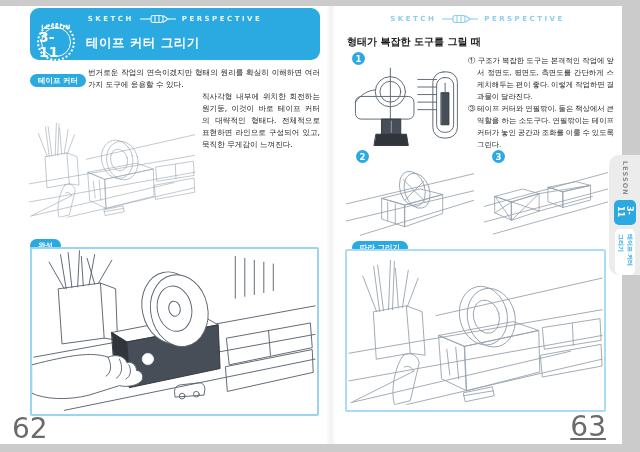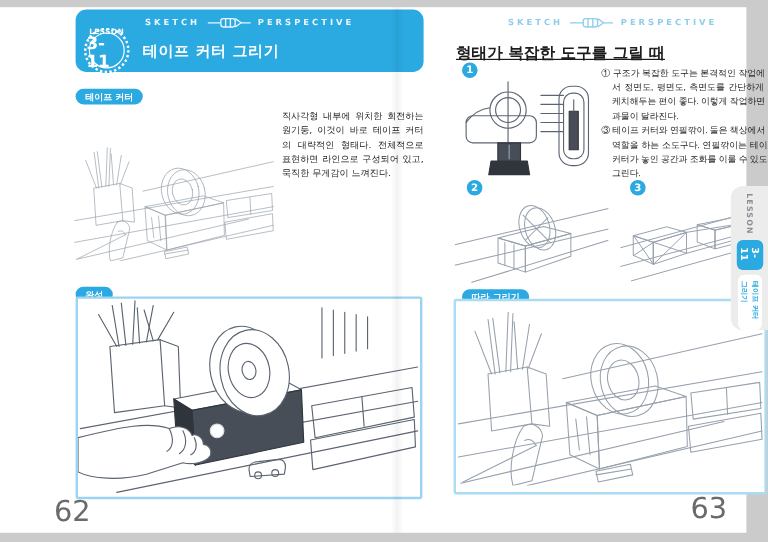--- a/index.html
+++ b/index.html
@@ -1,44 +1,44 @@
 <!DOCTYPE html>
 <html><head>
 <meta charset="utf-8">
 <style>
   html,body{margin:0;padding:0;}
   body{font-family:"DejaVu Sans","Liberation Sans",sans-serif;}
   #canvas{position:relative;width:640px;height:452px;background:#cbcbcb;overflow:hidden;}
-  .abs{position:absolute;margin-left:33px;}
+  .abs{position:absolute;}
   #spread{position:absolute;left:0;top:6px;width:622px;height:438px;background:#ffffff;}
   #spine{position:absolute;left:326px;top:0;width:10px;height:438px;
          background:linear-gradient(90deg,rgba(0,0,0,0) 0%,rgba(0,0,0,.05) 50%,rgba(0,0,0,0) 100%);}
   
   .lp-header{left:30px;top:2px;width:290px;height:52px;background:#2BA9E1;border-radius:9px;}
   .brand{display:flex;align-items:center;justify-content:center;gap:6px;
          font-size:7px;font-weight:bold;letter-spacing:2.5px;}
   .brand.on-blue{color:#eaf7fd;}
   .brand.on-white{color:#8fcdec;}
   .lesson-badge{position:absolute;left:7px;top:15px;width:38px;height:38px;border-radius:50%;
     background:#2BA9E1;border:2px dotted #ffffff;box-sizing:border-box;
     display:flex;flex-direction:column;align-items:center;justify-content:center;color:#fff;}
   .lesson-badge .inner{position:absolute;inset:2px;border-radius:50%;border:1.5px solid #fff;}
   .lesson-badge .lab{font-size:6px;font-weight:bold;letter-spacing:.5px;line-height:1;}
   .lesson-badge .num{font-size:14px;font-weight:bold;line-height:1.05;}
   .lp-title{position:absolute;left:56px;top:27px;color:#ffffff;font-size:12.5px;font-weight:bold;letter-spacing:.5px;}
   .pill{display:inline-block;background:#2BA9E1;color:#fff;border-radius:8px;
         padding:2px 8px;font-size:7.5px;font-weight:bold;line-height:1.2;}
   .body-txt{font-size:7.6px;line-height:1.58;color:#1c1c1c;text-align:justify;}
   .kbox{border:2px solid #9ad4f0;border-radius:2px;background:#fff;box-sizing:border-box;}
-  .pgnum{font-size:24px;color:#6a6a6a;}
+  .pgnum{font-size:28px;color:#6a6a6a;}
   .step-circle{width:13px;height:13px;border-radius:50%;background:#2BA9E1;color:#fff;
         font-size:8.5px;font-weight:bold;display:flex;align-items:center;justify-content:center;}
   .note{font-size:7.4px;line-height:1.6;color:#1c1c1c;text-align:justify;
         padding-left:9px;text-indent:-9px;margin:0 0 1px 0;font-family:Liberation Serif, serif;}
-  .sec-title{font-size:13px;font-weight:bold;color:#1c1c1c;text-decoration:underline;}
+  .sec-title{font-size:10px;font-weight:bold;color:#1c1c1c;}
   
   #side-tab{position:absolute;right:0;top:155px;width:31px;height:120px;background:#ececec;
         border-radius:10px 0 0 10px;display:flex;flex-direction:column;align-items:center;
         padding-top:6px;box-sizing:border-box;gap:4px;}
   .vtext{writing-mode:vertical-rl;text-orientation:sideways;}
   #tab-lesson{color:#8a8f94;font-size:6.5px;font-weight:bold;letter-spacing:1px;}
   #tab-num{background:#2BA9E1;color:#fff;border-radius:5px;padding:6px 2px;
         font-size:8px;font-weight:bold;}
   #tab-title{background:#ffffff;color:#2BA9E1;border-radius:5px;padding:5px 1px;
         font-size:6px;font-weight:bold;}
@@ -71,20 +71,21 @@
         <div class="inner"></div>
         <div class="lab">LESSON</div>
         <div class="num">3-11</div>
       </div>
       <div class="lp-title">테이프 커터 그리기</div>
     </div>
 
     <div class="abs" style="left:30px;top:62px;">
       <span class="pill">테이프 커터</span>
     </div>
+    <div class="abs body-txt" style="left:88px;top:61px;width:232px;">번거로운 작업의 연속이겠지만 형태의 원리를 확실히 이해하면 여러 가지 도구에 응용할 수 있다.</div>
 
     <div class="abs" style="left:28px;top:90px;">
       <svg width="168" height="146" viewBox="0 0 260 150">
         <g class="sk">
           <symbol id="scene" viewBox="0 0 260 150">
             <g class="sk">
               <path d="M2,98 L258,54"></path>
                 <path d="M2,126 L258,80"></path>
               <path d="M4,148 L226,96"></path>
                 <path d="M60,150 L258,104"></path>
@@ -256,21 +257,21 @@
     <div class="abs" style="left:352px;top:229px;">
       <span class="pill">따라 그리기</span>
     </div>
 
     <div class="abs kbox" style="left:345px;top:243px;width:261px;height:163px;border-color:#aadcf4;">
       <svg width="257" height="159" viewBox="0 0 260 150">
         <use href="#scene" width="260" height="150"></use>
       </svg>
     </div>
 
-    <div class="abs pgnum" style="right:16px;top:404px;">63</div>
+    <div class="abs pgnum" style="right:16px;top:404px;text-decoration:underline;">63</div>
 
     <div id="spine"></div>
   </div>
 
   <div id="side-tab">
     <span id="tab-lesson" class="vtext">LESSON</span>
     <span id="tab-num" class="vtext">3-11</span>
     <span id="tab-title" class="vtext">테이프 커터 그리기</span>
   </div>
 </div>

